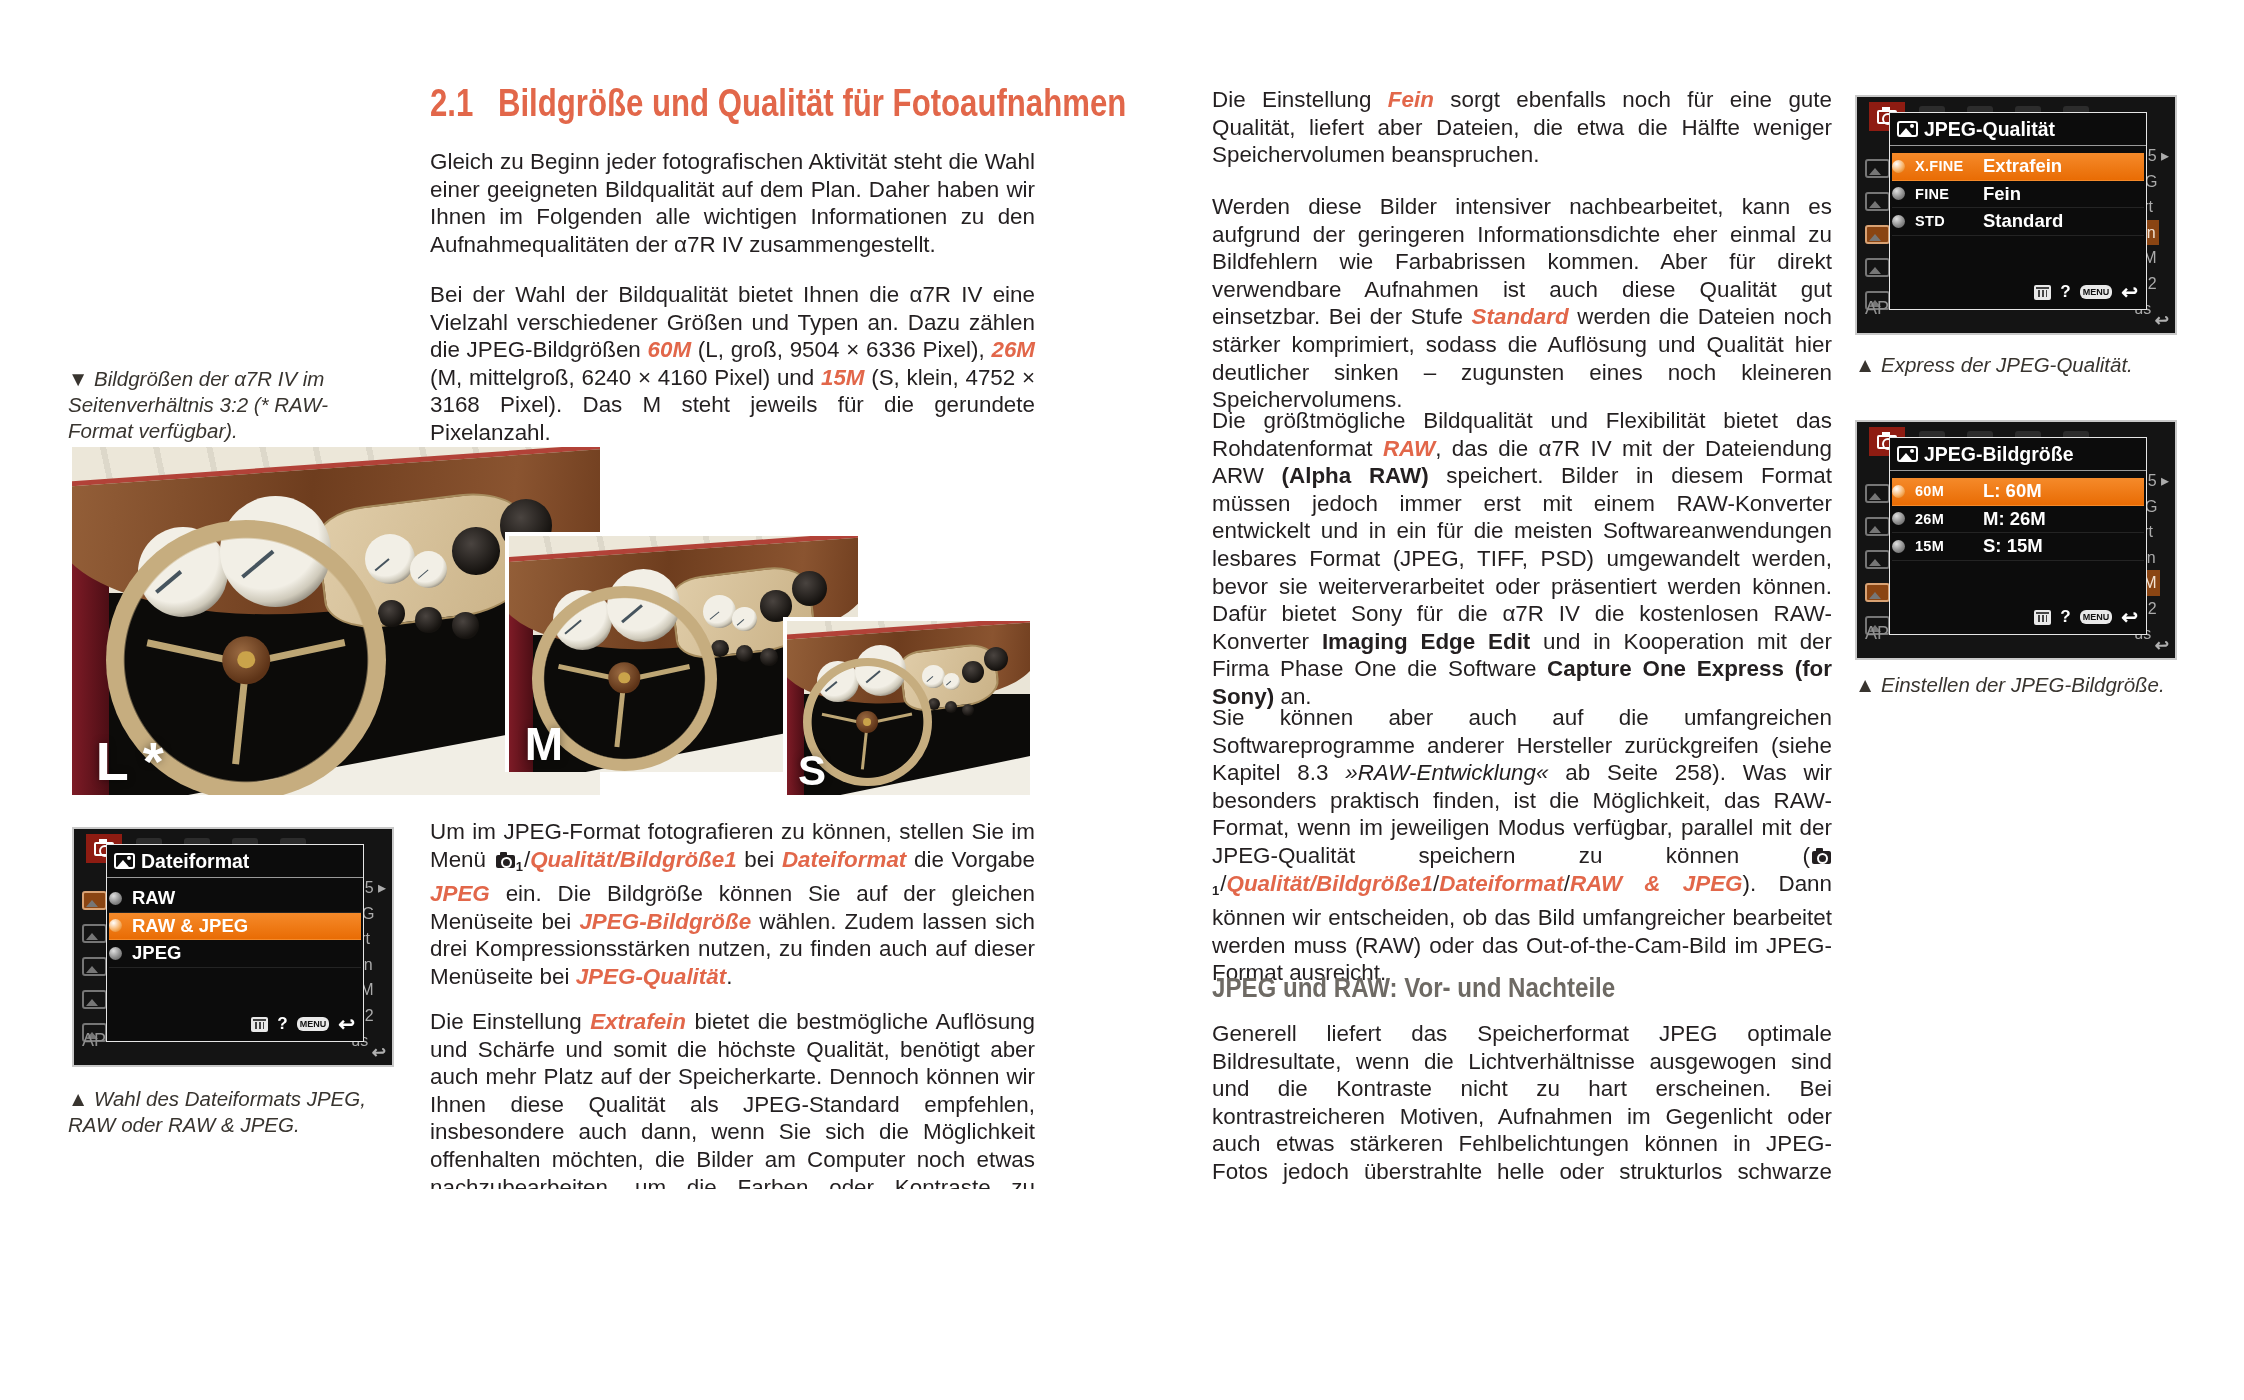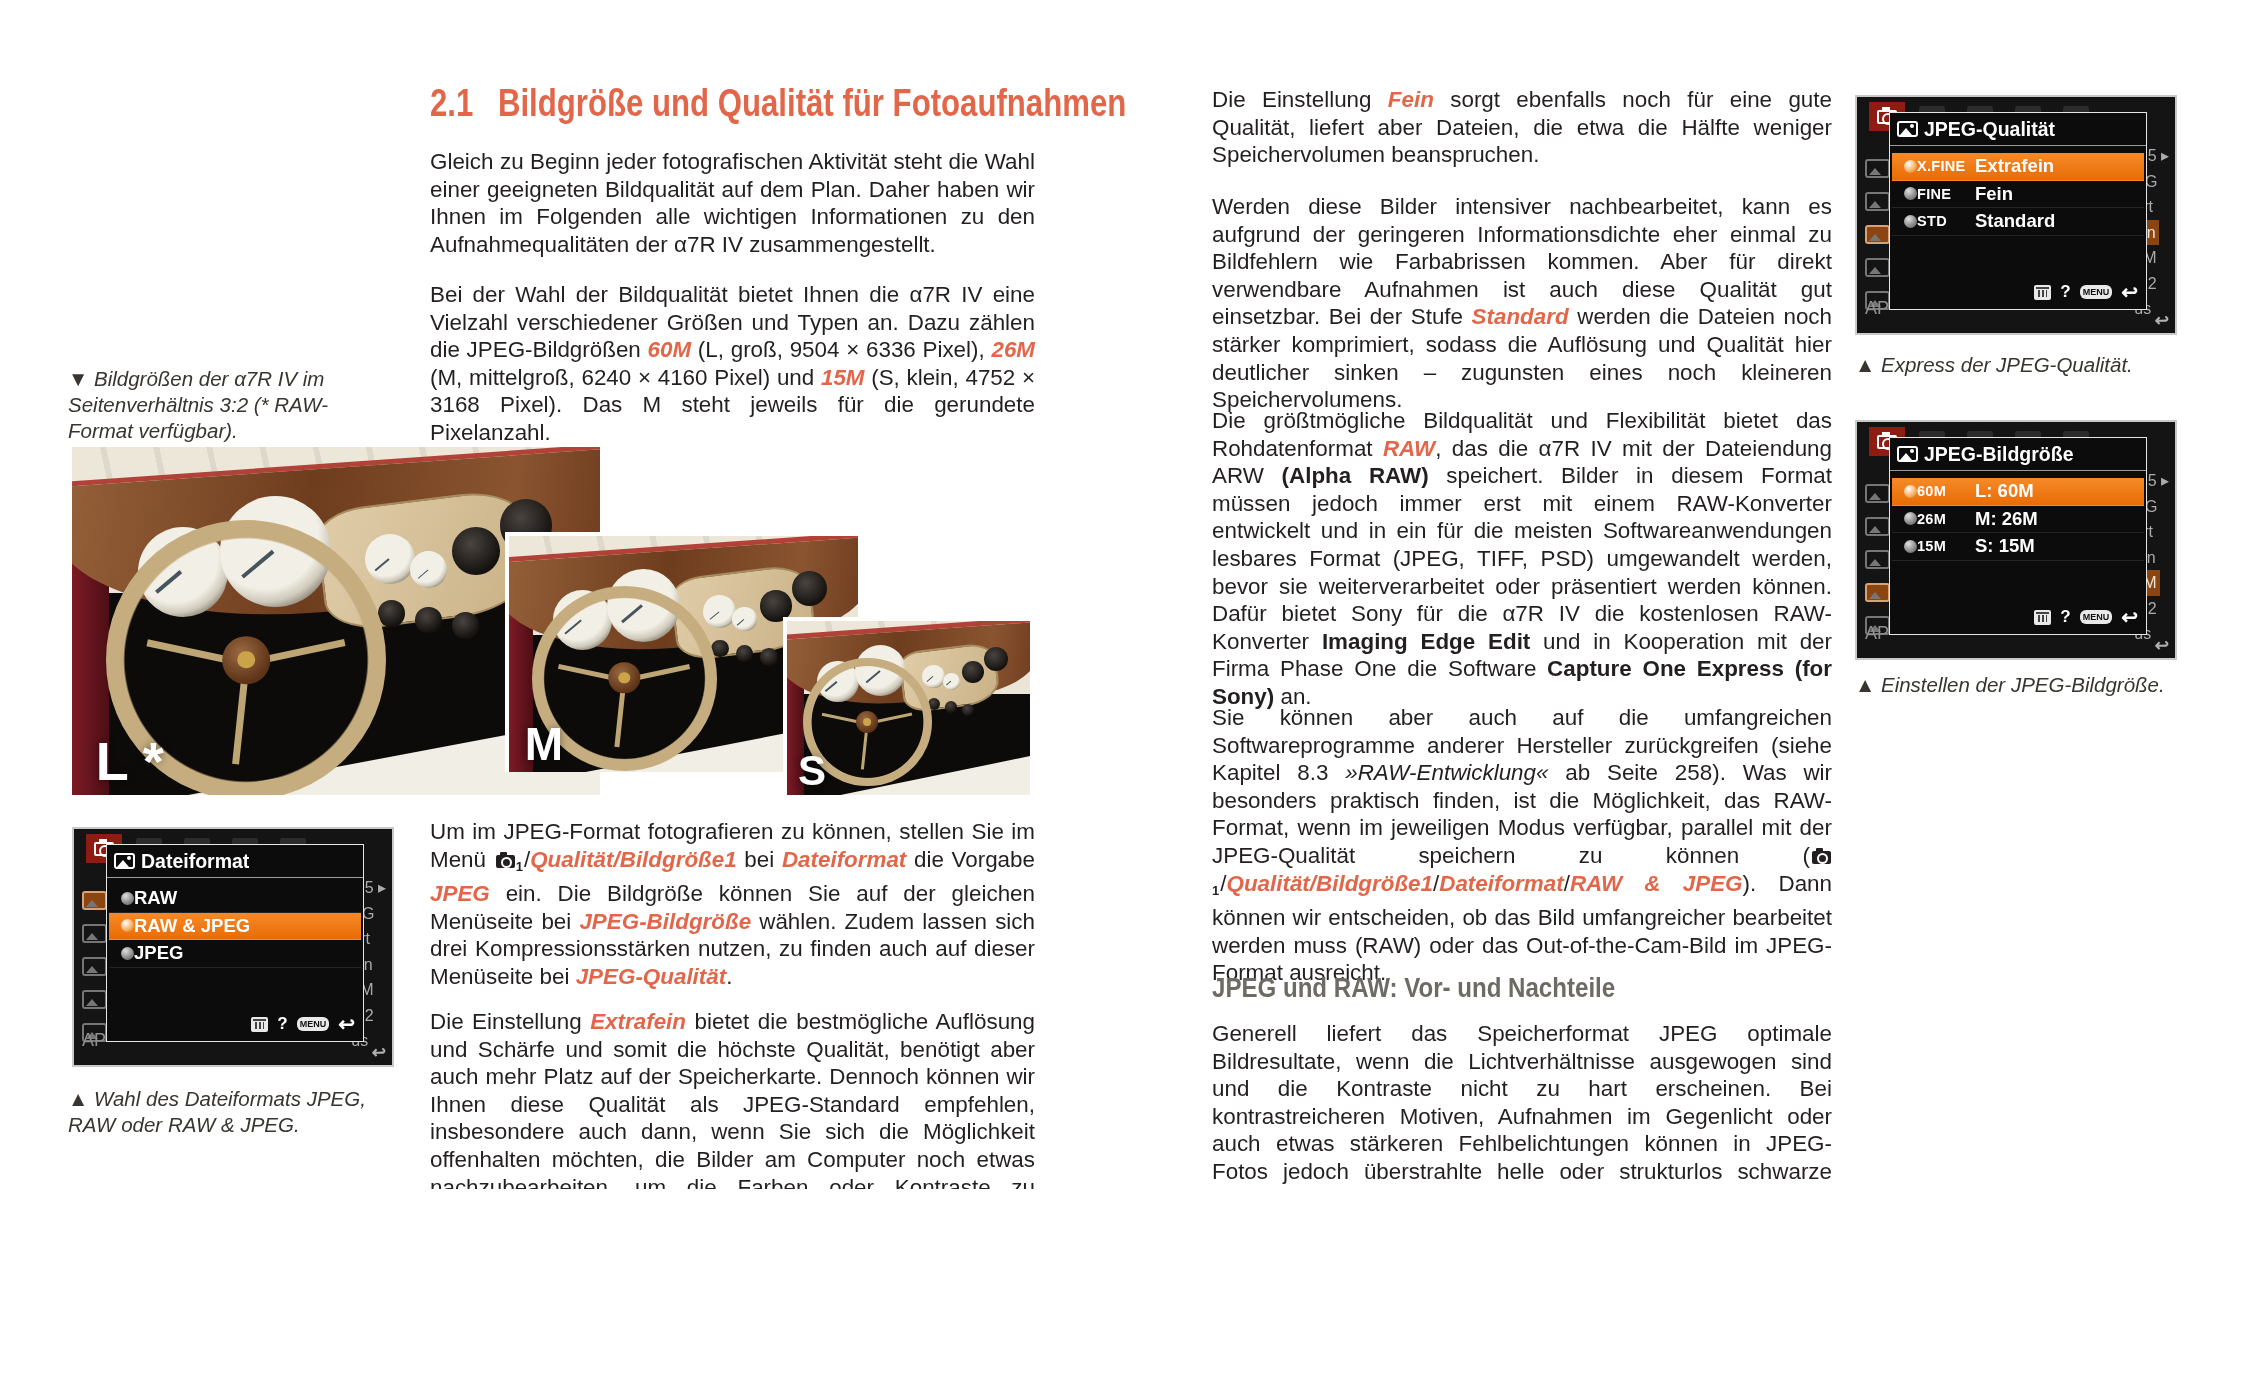--- a/index.html
+++ b/index.html
@@ -40,21 +40,21 @@
   .cs-corner{position:absolute;right:6px;bottom:2px;color:#b0b0b0;font-size:17px;font-weight:700}
   .cs-right{position:absolute;right:3px;top:46px}
   .gr{display:block;height:25.5px;line-height:25.5px;font-size:16px;color:#ababab;padding:0 3px;width:max-content}
   .gr.hl{background:#8a4513;color:#f3e2d2}
   .cs-dialog{position:absolute;left:32px;top:15px;width:258px;height:198px;background:#0c0c0c;border:1px solid #e6e6e6}
   .cs-title{height:33px;color:#fff;font-size:19.5px;font-weight:700;padding-left:7px;border-bottom:1px solid #9a9a9a;display:flex;align-items:center;gap:6px}
   .pic-ic{display:inline-block;width:21px;height:16px;border:2px solid #fff;border-radius:3px;position:relative;flex:0 0 auto}
   .pic-ic::after{content:"";position:absolute;left:1px;bottom:0;border-left:6px solid transparent;border-right:6px solid transparent;border-bottom:7px solid #fff}
   .pic-ic::before{content:"";position:absolute;right:2px;top:1px;width:4px;height:4px;border-radius:50%;background:#fff}
   .cs-opts{position:absolute;left:2px;right:2px;top:40px}
-  .cs-opt{position:relative;height:27.5px;display:flex;align-items:center;padding-left:12px;border-bottom:1px solid #242424}
+  .cs-opt{position:relative;height:27.5px;display:flex;align-items:center;gap:10px;border-bottom:1px solid #242424}
   .cs-opt.sel{background:linear-gradient(#f58a2a,#e96c04);border-bottom-color:transparent}
   .radio{width:13px;height:13px;border-radius:50%;background:radial-gradient(circle at 35% 30%,#e0e0e0,#8d8d8d 55%,#555);flex:0 0 auto}
   .sel .radio{background:radial-gradient(circle at 35% 30%,#fff,#f7b36a 55%,#d86a00)}
   .opt-badge{width:58px;color:#fff;font-weight:700;font-size:14.5px;letter-spacing:.3px;flex:0 0 auto}
   .opt-value{color:#fff;font-size:18.5px;font-weight:700;white-space:nowrap}
   .cs-foot{position:absolute;right:8px;bottom:7px;display:flex;align-items:center;gap:9px;color:#fff}
   .ic-trash{width:17px;height:15px;background:#e9e9e9;border-radius:2px;position:relative}
   .ic-trash::before{content:"";position:absolute;left:2px;top:2px;right:2px;height:2px;background:#444}
   .ic-trash::after{content:"";position:absolute;left:4px;top:5px;width:9px;height:7px;background:repeating-linear-gradient(90deg,#444 0 2px,#e9e9e9 2px 4px)}
   .foot-q{font-size:17px;font-weight:700}

